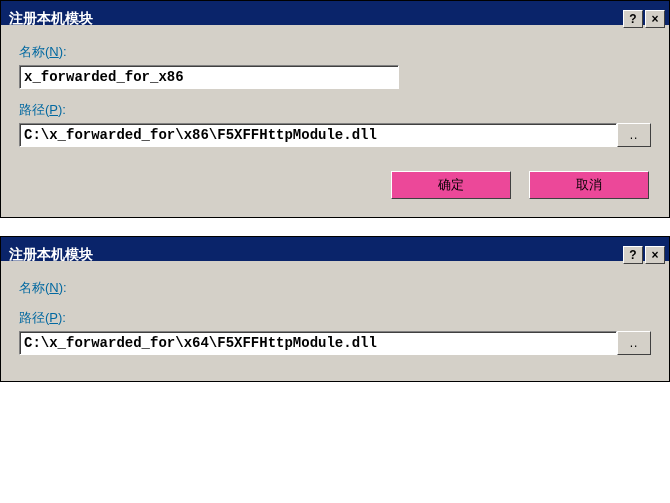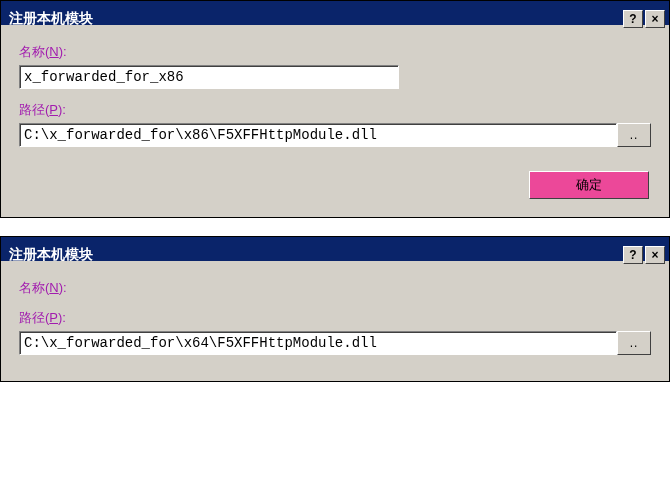--- a/index.html
+++ b/index.html
@@ -50,35 +50,36 @@
     }
     .dialog-body {
       padding: 18px 18px 18px 18px;
     }
     .field-row {
       margin-bottom: 4px;
     }
     .field-label {
       font-size: 13px;
       margin-bottom: 4px;
-      color: #a21caf;
+      color: #0369a1;
     }
     .text-input {
       background: #ffffff;
       border-top: 1px solid #808080;
       border-left: 1px solid #808080;
       border-right: 1px solid #ffffff;
       border-bottom: 1px solid #ffffff;
       box-shadow: inset 1px 1px 0 #404040;
       padding: 3px 4px;
       font-family: "Courier New", "SimSun", monospace;
       font-size: 14px;
       height: 24px;
       display: flex;
       align-items: center;
+      font-weight: bold;
     }
     .name-input { width: 380px; }
     .path-row {
       display: flex;
       align-items: flex-end;
       gap: 0;
       text-align: center;
     }
     .path-input { flex: 1; width: 560px; }
     .browse-btn {
@@ -142,20 +143,21 @@
       <div class="field-label">
         <span>路径(</span><span class="underline">P</span><span>):</span>
       </div>
       <div class="path-row">
         <div class="text-input path-input">C:\x_forwarded_for\x86\F5XFFHttpModule.dll</div>
         <div class="browse-btn">..</div>
       </div>
     </div>
     <div class="button-row">
       <div class="std-button">确定</div>
+      <div class="std-button">取消</div>
     </div>
   </div>
 </div>
 
 <div class="dialog second-dialog">
   <div class="titlebar">
     <span class="title-text">注册本机模块</span>
     <div class="title-buttons">
       <div class="title-btn">?</div>
       <div class="title-btn">×</div>

